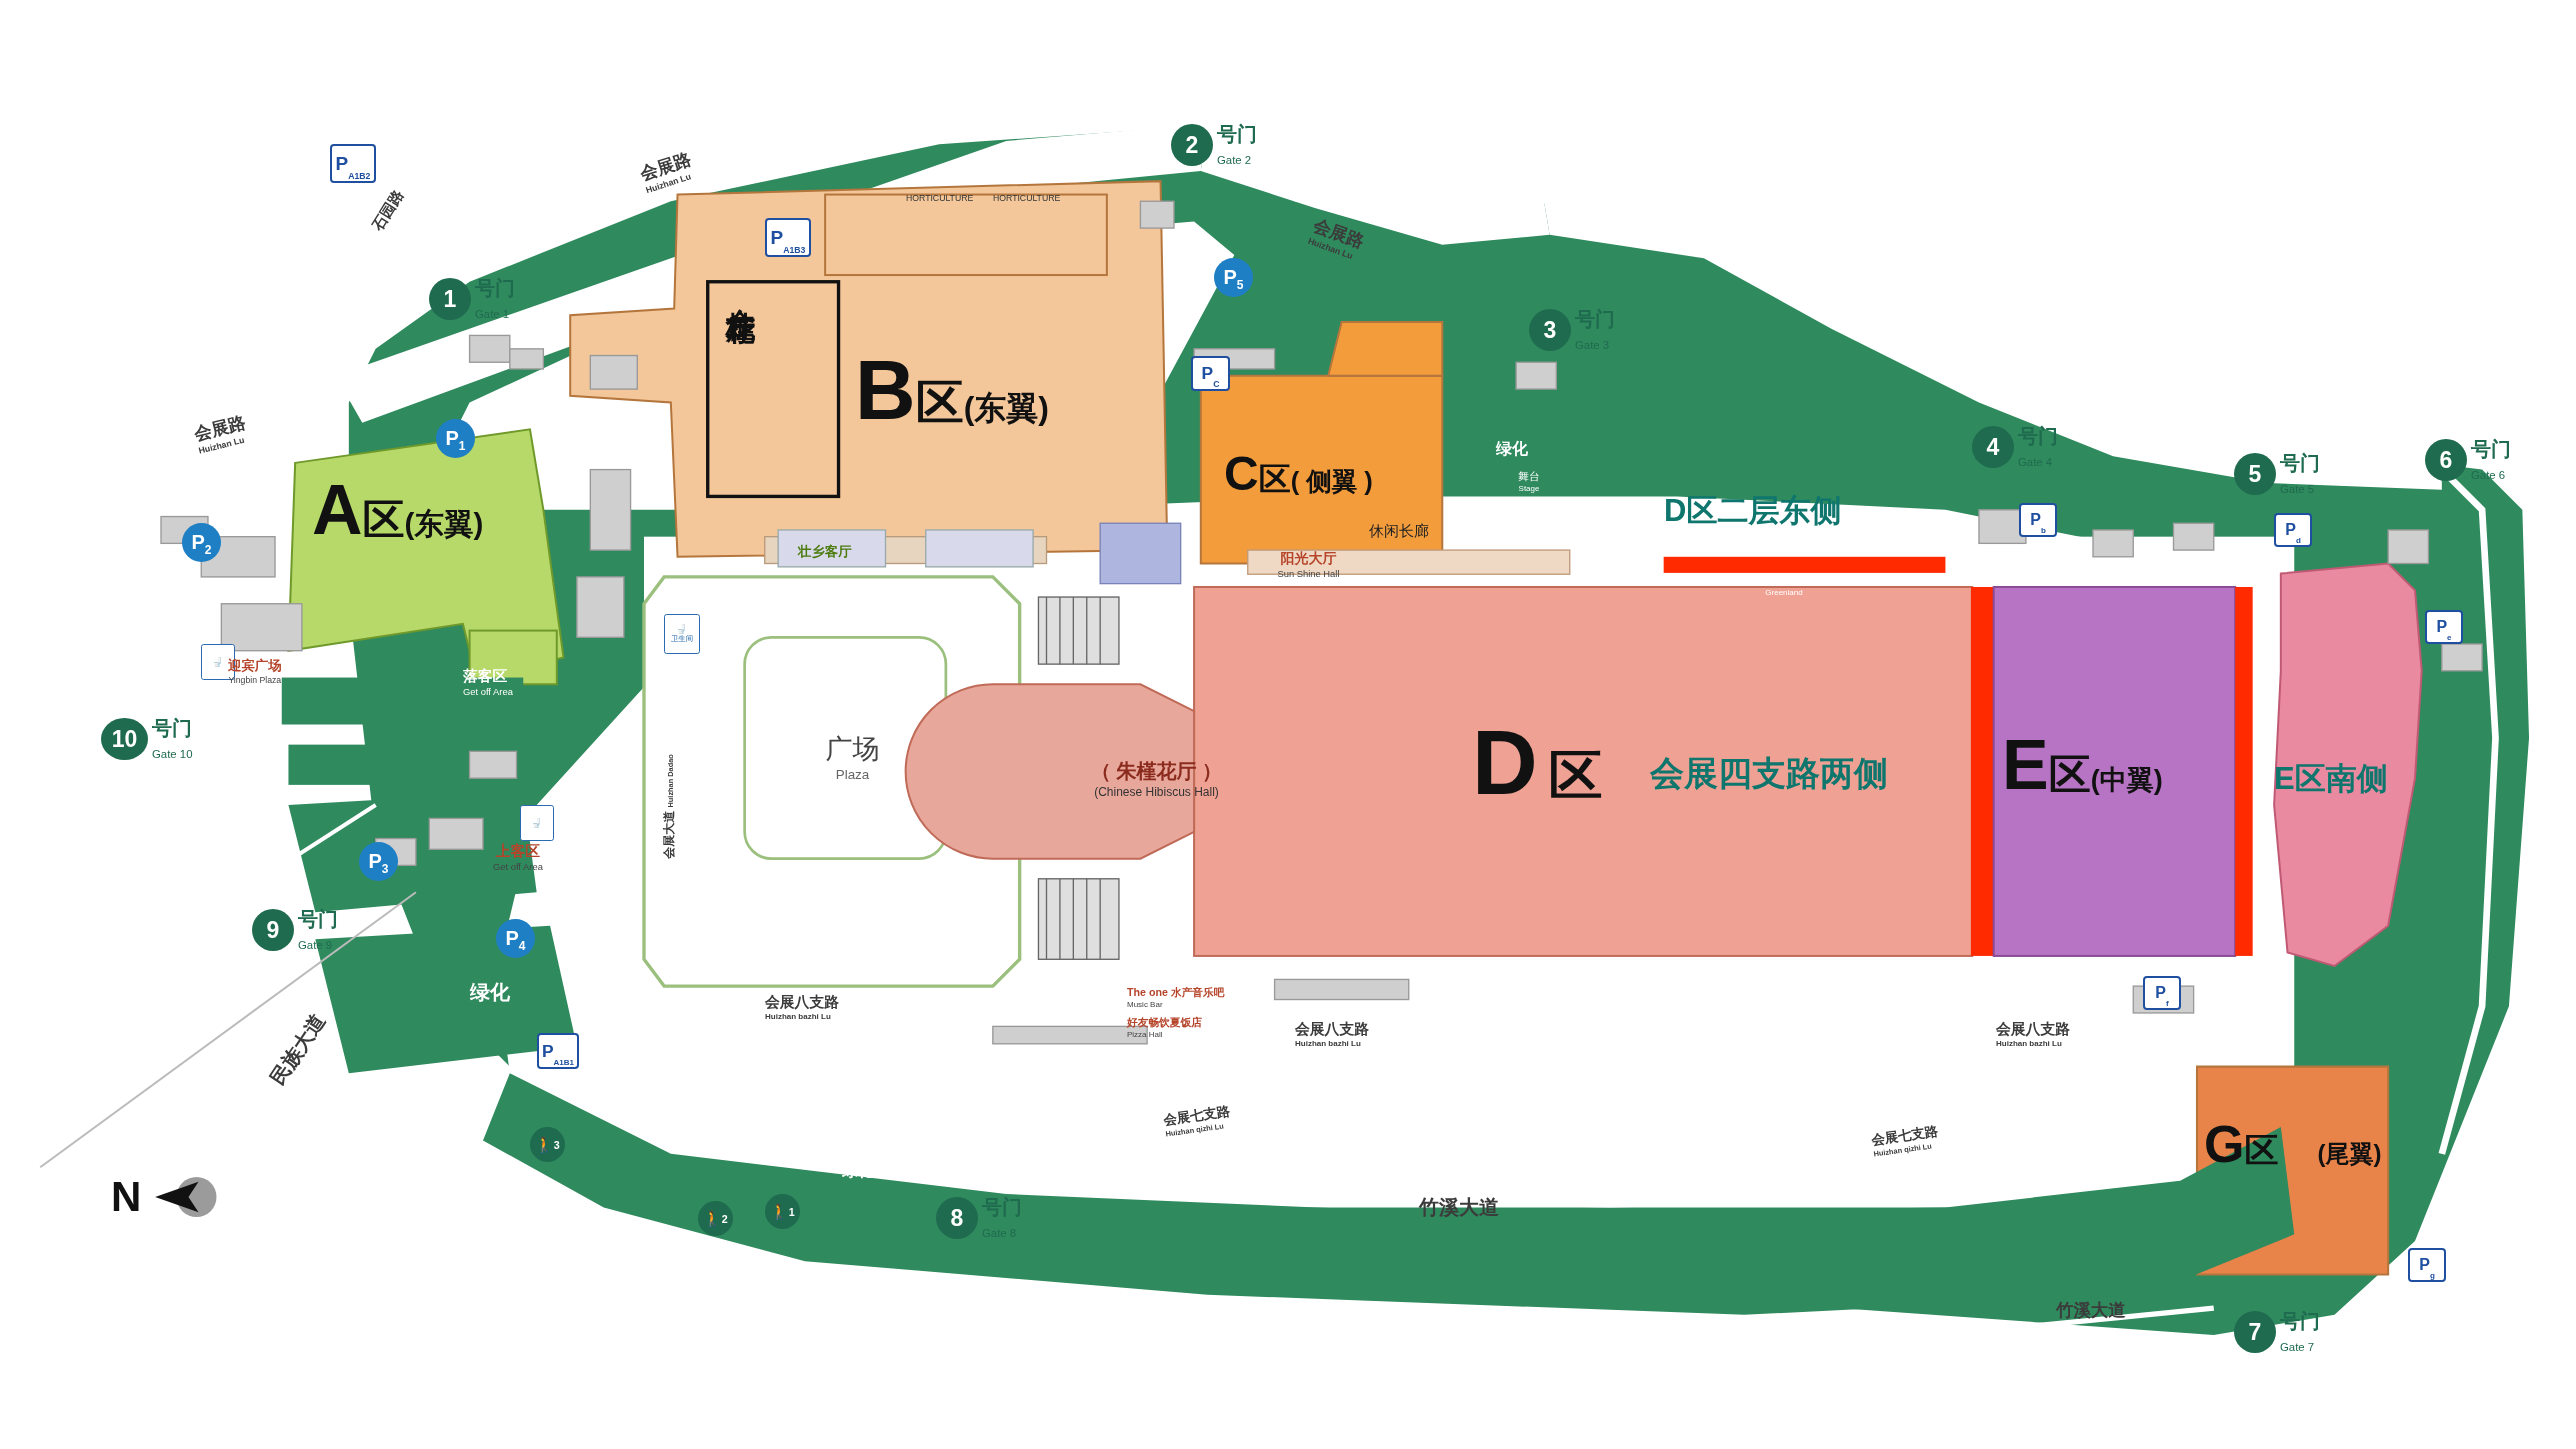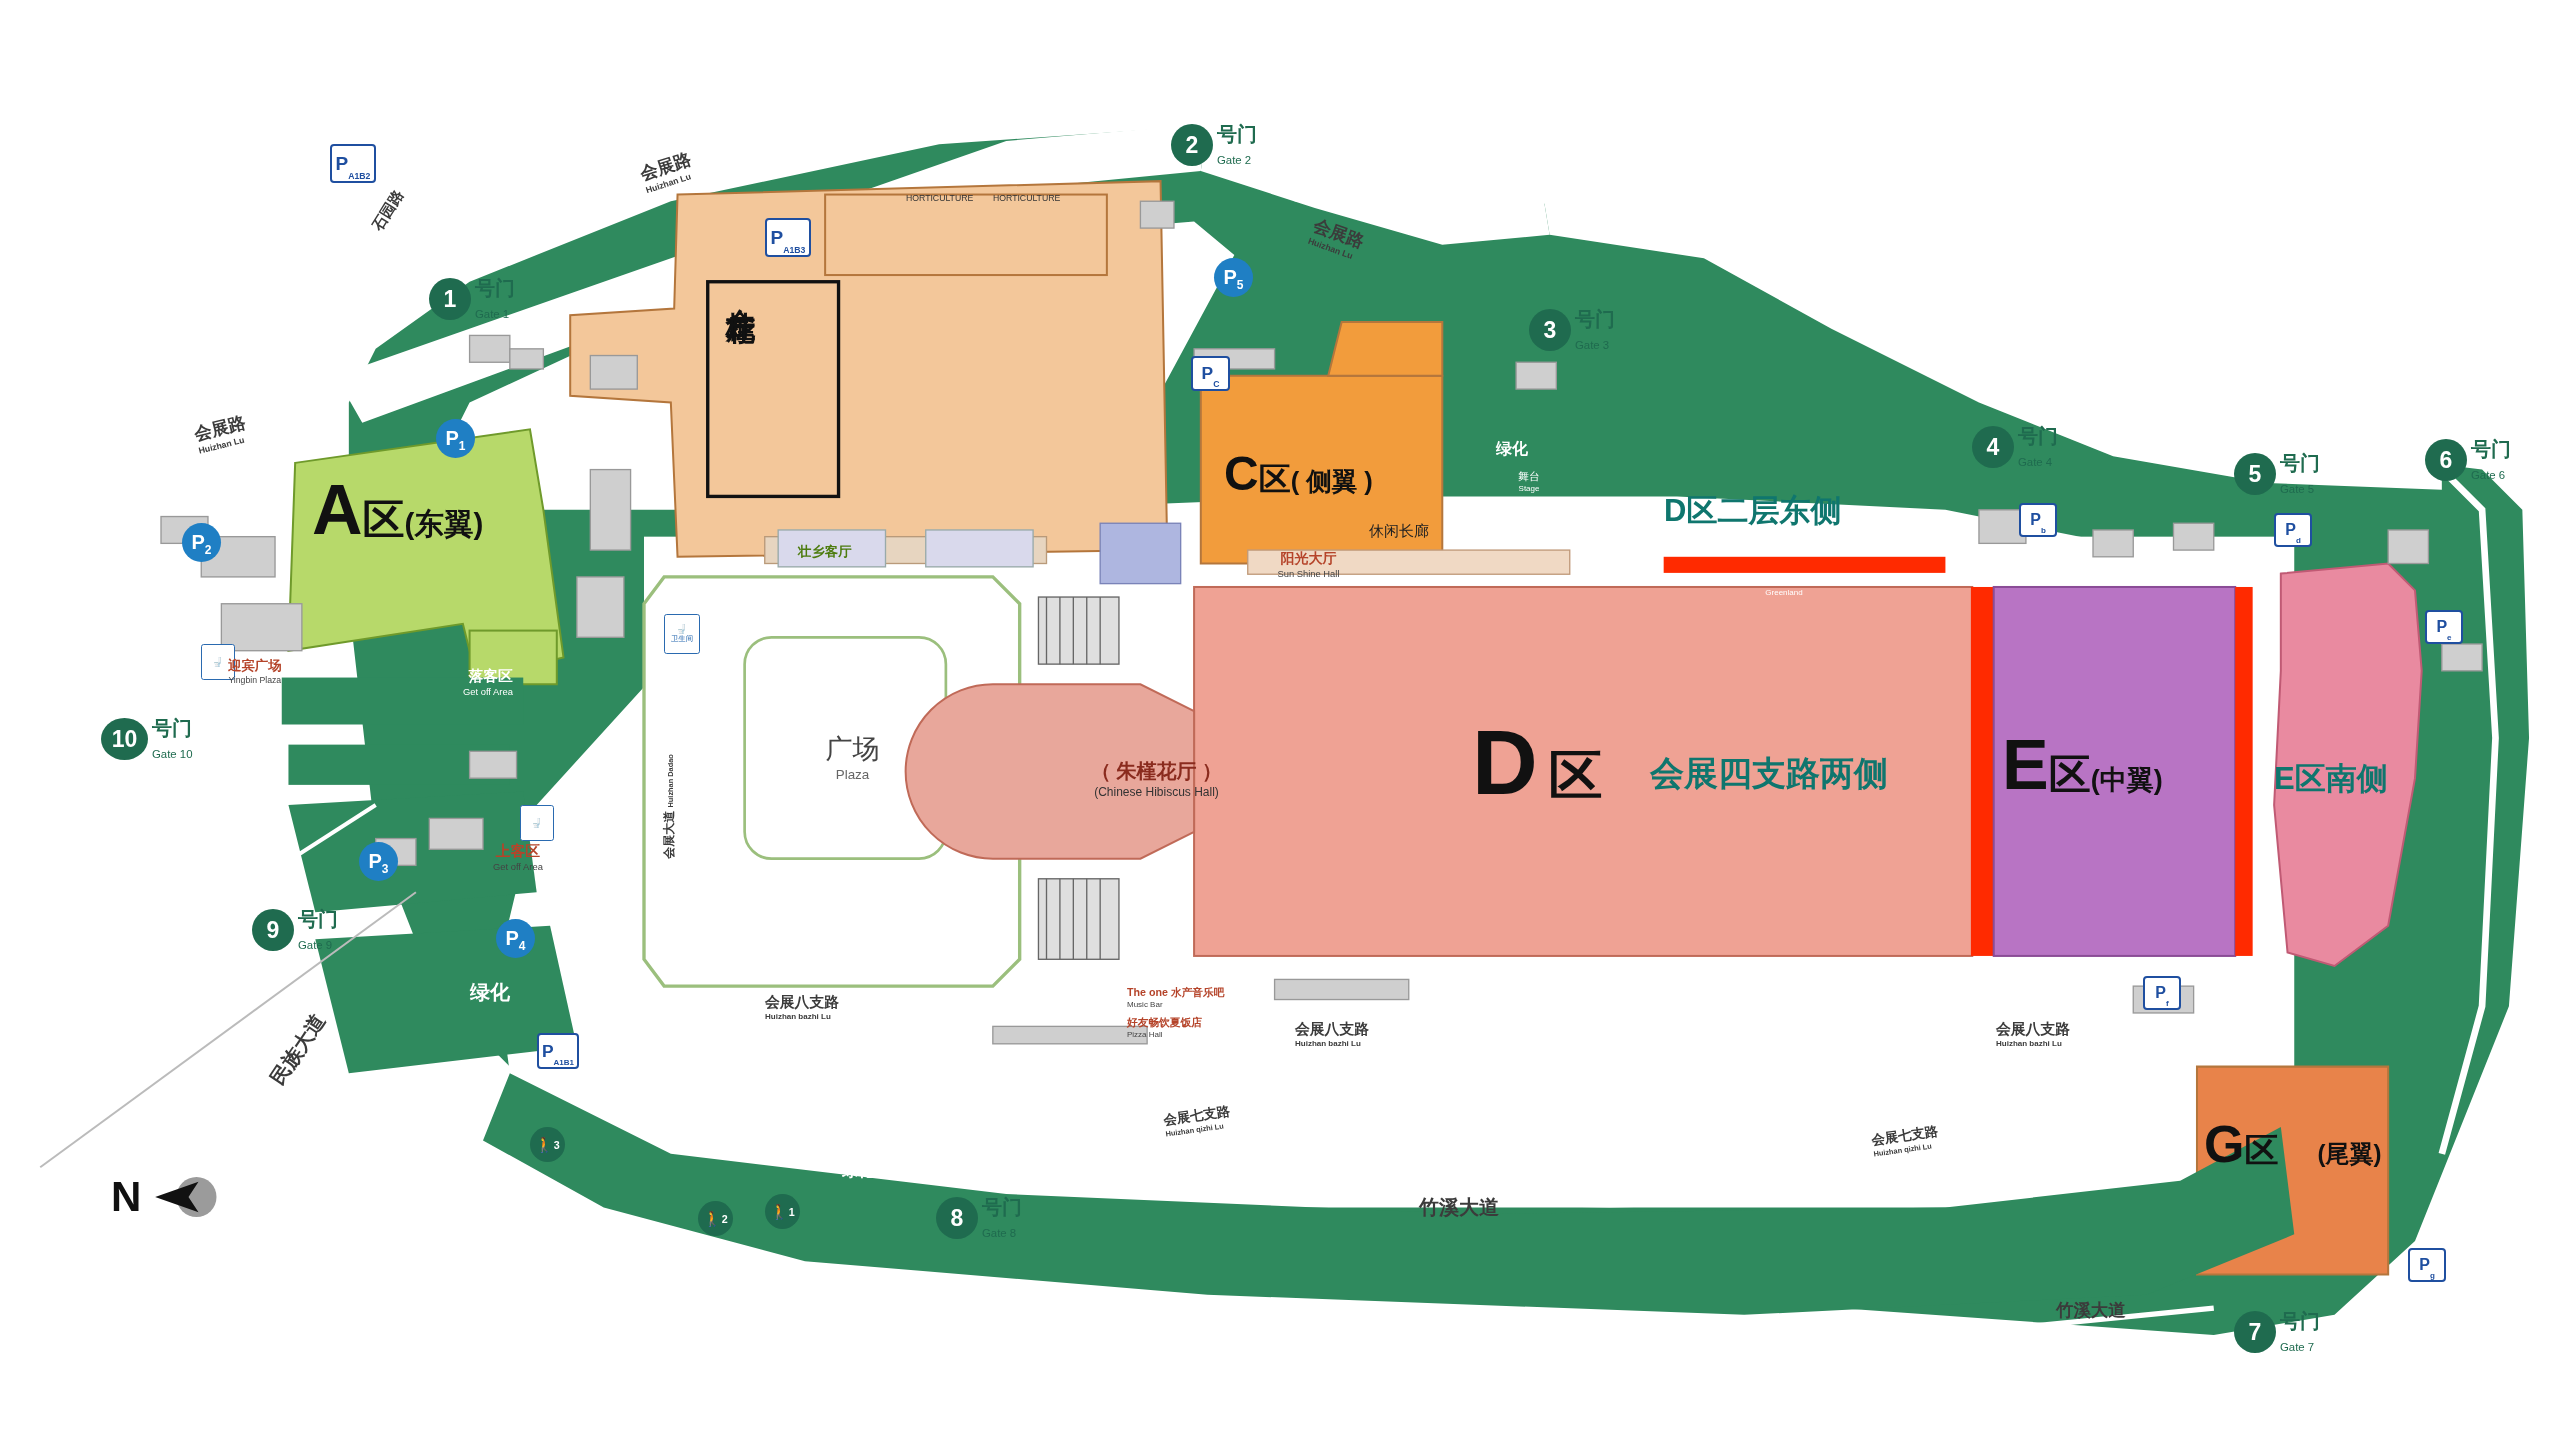--- a/index.html
+++ b/index.html
@@ -159,20 +159,23 @@
     <line x1="1130" y1="1620" x2="1180" y2="1650"></line>
     <line x1="1150" y1="1612" x2="1200" y2="1642"></line>
     <line x1="1170" y1="1605" x2="1220" y2="1635"></line>
   </g>
 </svg>
 
 <div class="zone" style="left:312px;top:470px;font-size:70px;">
   <span>A</span><span style="font-size:42px;">区</span><span style="font-size:29.5px;">(东翼)</span>
 </div>
 
+<div class="zone" style="left:855px;top:342px;font-size:84px;">
+  <span>B</span><span style="font-size:48px;">区</span><span style="font-size:32px;">(东翼)</span>
+</div>
 
 <div class="zone" style="left:721px;top:285px;font-size:29.5px;writing-mode:vertical-rl;letter-spacing:2.7px;">
   <span>金桂花厅</span>
 </div>
 
 <div class="zone" style="left:1224px;top:446px;font-size:48px;">
   <span>C</span><span style="font-size:32px;">区</span><span style="font-size:25.5px;margin-top:12px;">( 侧翼 )</span>
 </div>
 
 <div class="zone" style="left:1472px;top:711px;font-size:91px;">
@@ -378,21 +381,21 @@
 </div>
 <div class="wc" style="left:201px;top:644px;width:32px;height:34px;">
   <div>🚽</div>
 </div>
 
 <div class="lbl" style="left:228px;top:657px;text-align:center;">
   <div style="font-size:13.4px;color:#b5442a;font-weight:bold;">迎宾广场</div>
   <div style="font-size:8.7px;color:#444;">Yingbin Plaza</div>
 </div>
 
-<div class="lbl" style="left:463px;top:667px;text-align:right;">
+<div class="lbl" style="left:463px;top:667px;text-align:left;">
   <div style="font-size:14.8px;color:#fff;font-weight:bold;">落客区</div>
   <div style="font-size:9.4px;color:#fff;">Get off Area</div>
 </div>
 
 <div class="lbl" style="left:493px;top:842px;text-align:center;">
   <div style="font-size:14.8px;color:#b5442a;font-weight:bold;">上客区</div>
   <div style="font-size:9.4px;color:#444;">Get off Area</div>
 </div>
 
 <div class="lbl" style="left:1486px;top:500px;text-align:center;width:94px;">

